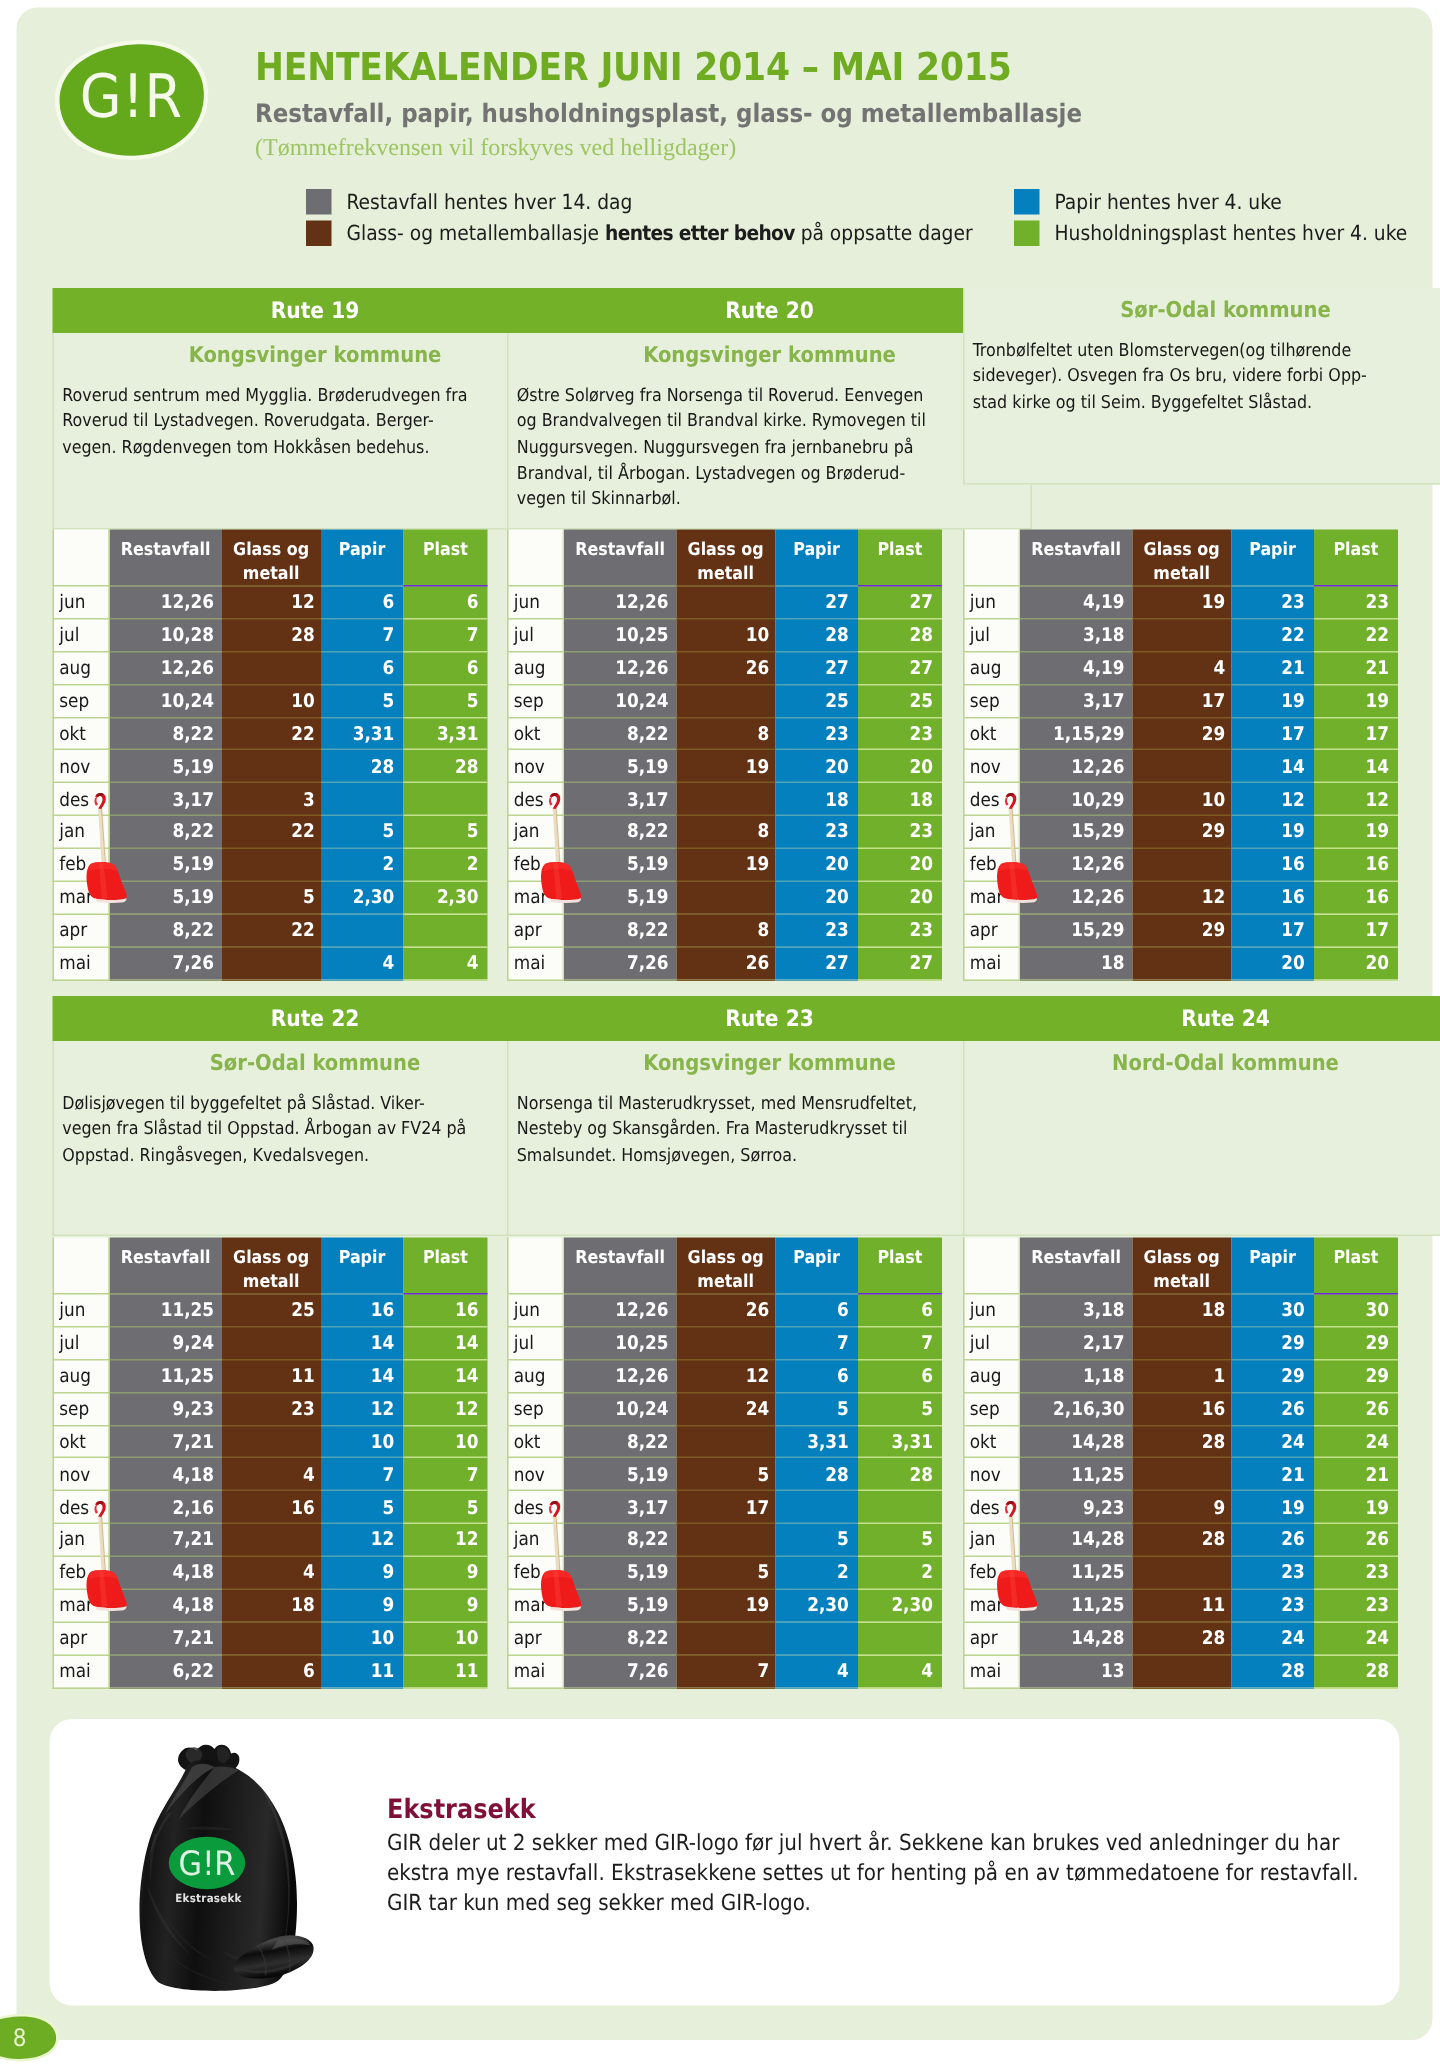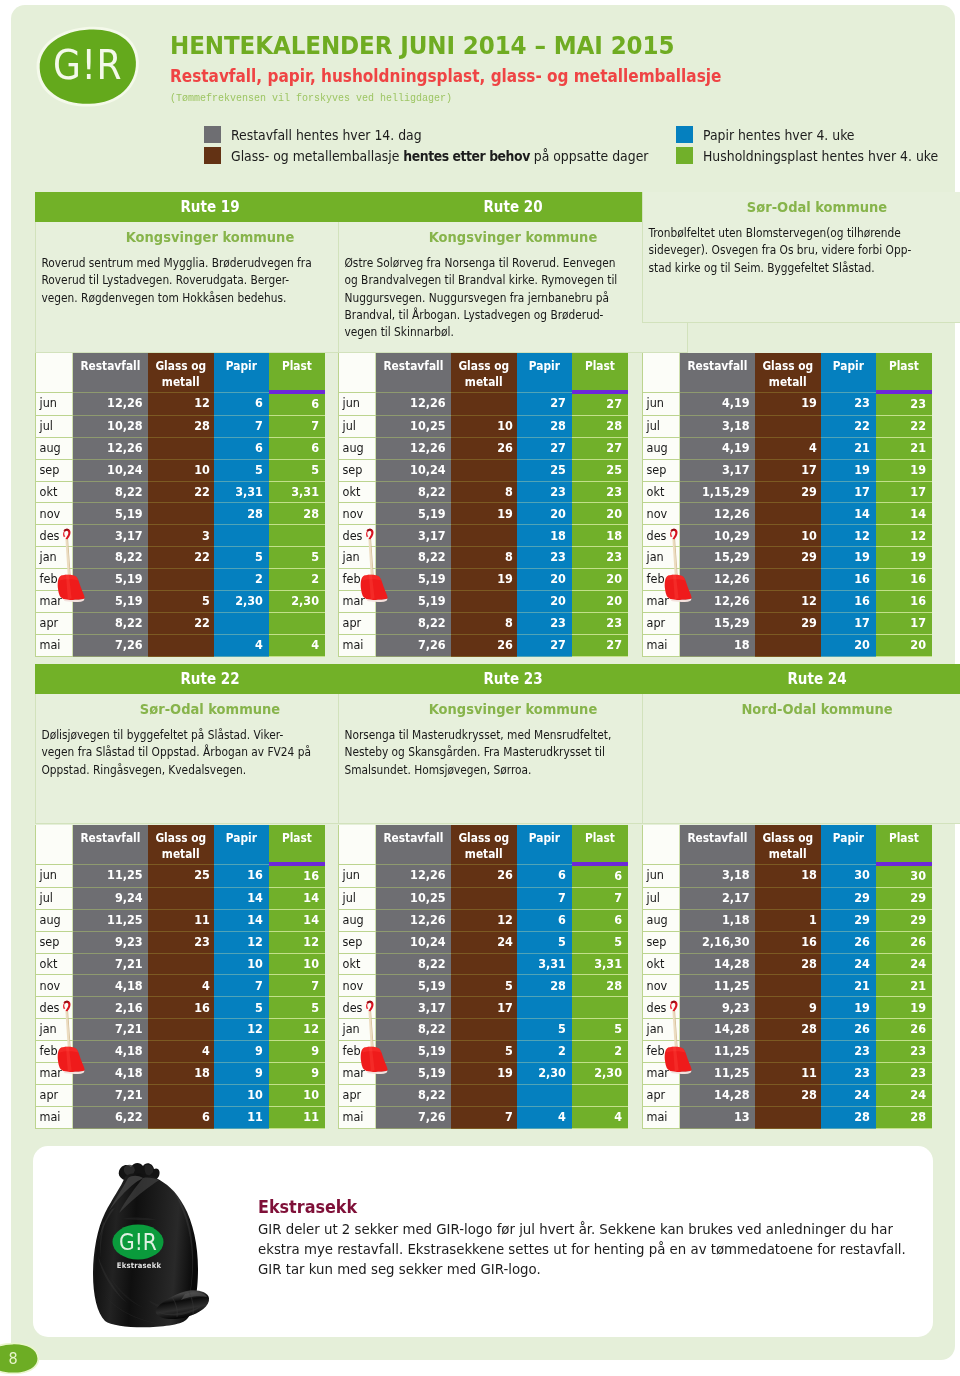--- a/index.html
+++ b/index.html
@@ -15,24 +15,24 @@
   .logo svg{position:absolute;left:0;top:0;}
   .logo .txt{position:absolute;left:1px;top:0px;width:101px;height:78px;
              display:flex;align-items:center;justify-content:center;
              color:#f4f9ea;font-weight:normal;font-size:40px;letter-spacing:0.5px;
              font-family:"DejaVu Sans Condensed","DejaVu Sans",sans-serif;}
 
   .h-title{position:absolute;left:170px;top:32px;font-size:25.6px;font-weight:bold;
            color:#6FAC22;letter-spacing:-0.1px;line-height:26px;
            font-family:"DejaVu Sans Condensed","DejaVu Sans",sans-serif;}
   .h-sub{position:absolute;left:170px;top:67px;font-size:17px;font-weight:bold;
-         color:#ef4444;line-height:19px;
+         color:#737373;line-height:19px;
          font-family:"DejaVu Sans Condensed","DejaVu Sans",sans-serif;}
-  .h-note{position:absolute;left:170px;top:91px;font-size:10px;color:#9DC563;line-height:16px;
-          font-family:Liberation Mono, monospace;}
+  .h-note{position:absolute;left:170px;top:91px;font-size:16px;color:#9DC563;line-height:16px;
+          font-family:Liberation Serif, serif;}
 
   .legend{position:absolute;left:0px;top:0px;width:960px;height:60px;}
   .leg{position:absolute;font-size:13.85px;color:#1c1c1c;white-space:nowrap;line-height:15px;
        font-family:"DejaVu Sans Condensed","DejaVu Sans",sans-serif;margin-left:35px;}
   .leg .sw{position:absolute;left:0;top:-1.6px;width:17px;height:17px;}
   .leg .tx{display:inline-block;margin-left:27px;}
   .leg b{font-weight:bold;letter-spacing:-0.45px;}
   .leg0{left:169px;top:127.6px;}
   .leg1{left:169px;top:149px;}
   .leg2{left:641px;top:127.6px;}
@@ -67,21 +67,21 @@
   .c-glass{background:#633214;color:#fff;text-align:right;padding-right:4px !important;
            border-bottom:1px solid #7c5a22;}
   .c-pap{background:#0580BF;color:#fff;text-align:right;padding-right:6px !important;
          border-bottom:1px solid #51a4b6;}
   .c-pla{background:#71B02A;color:#fff;text-align:right;padding-right:6px !important;
          border-bottom:1px solid #c3e08a;}
   th.h-mon{background:#fcfdf8;border-bottom:1px solid #bcd48f;border-left:1px solid #bcd48f;border-right:1px solid #cfe0ae;}
   th.h-rest{background:#6E6E72;border-bottom:1px solid #8e9a6f;}
   th.h-glass{background:#633214;border-bottom:1px solid #7c5a22;}
   th.h-pap{background:#0580BF;border-bottom:1px solid #51a4b6;}
-  th.h-pla{background:#71B02A;border-bottom:4px solid #6d28d9;}
+  th.h-pla{background:#71B02A;border-bottom:1px solid #6d28d9;}
   table.cal thead th{height:32px;vertical-align:top;text-align:center;padding-top:5px !important;}
   col.w-mon{width:37px;} col.w-rest{width:75px;} col.w-glass{width:66px;}
   col.w-pap{width:55px;} col.w-pla{width:56px;}
 
   .shovel{position:absolute;width:33px;height:78px;}
 
   
   .eks{position:absolute;left:33px;top:1146px;width:900px;height:191px;
        background:#ffffff;border-radius:15px;}
   .bag{position:absolute;left:88px;top:1161px;width:122px;height:168px;}

